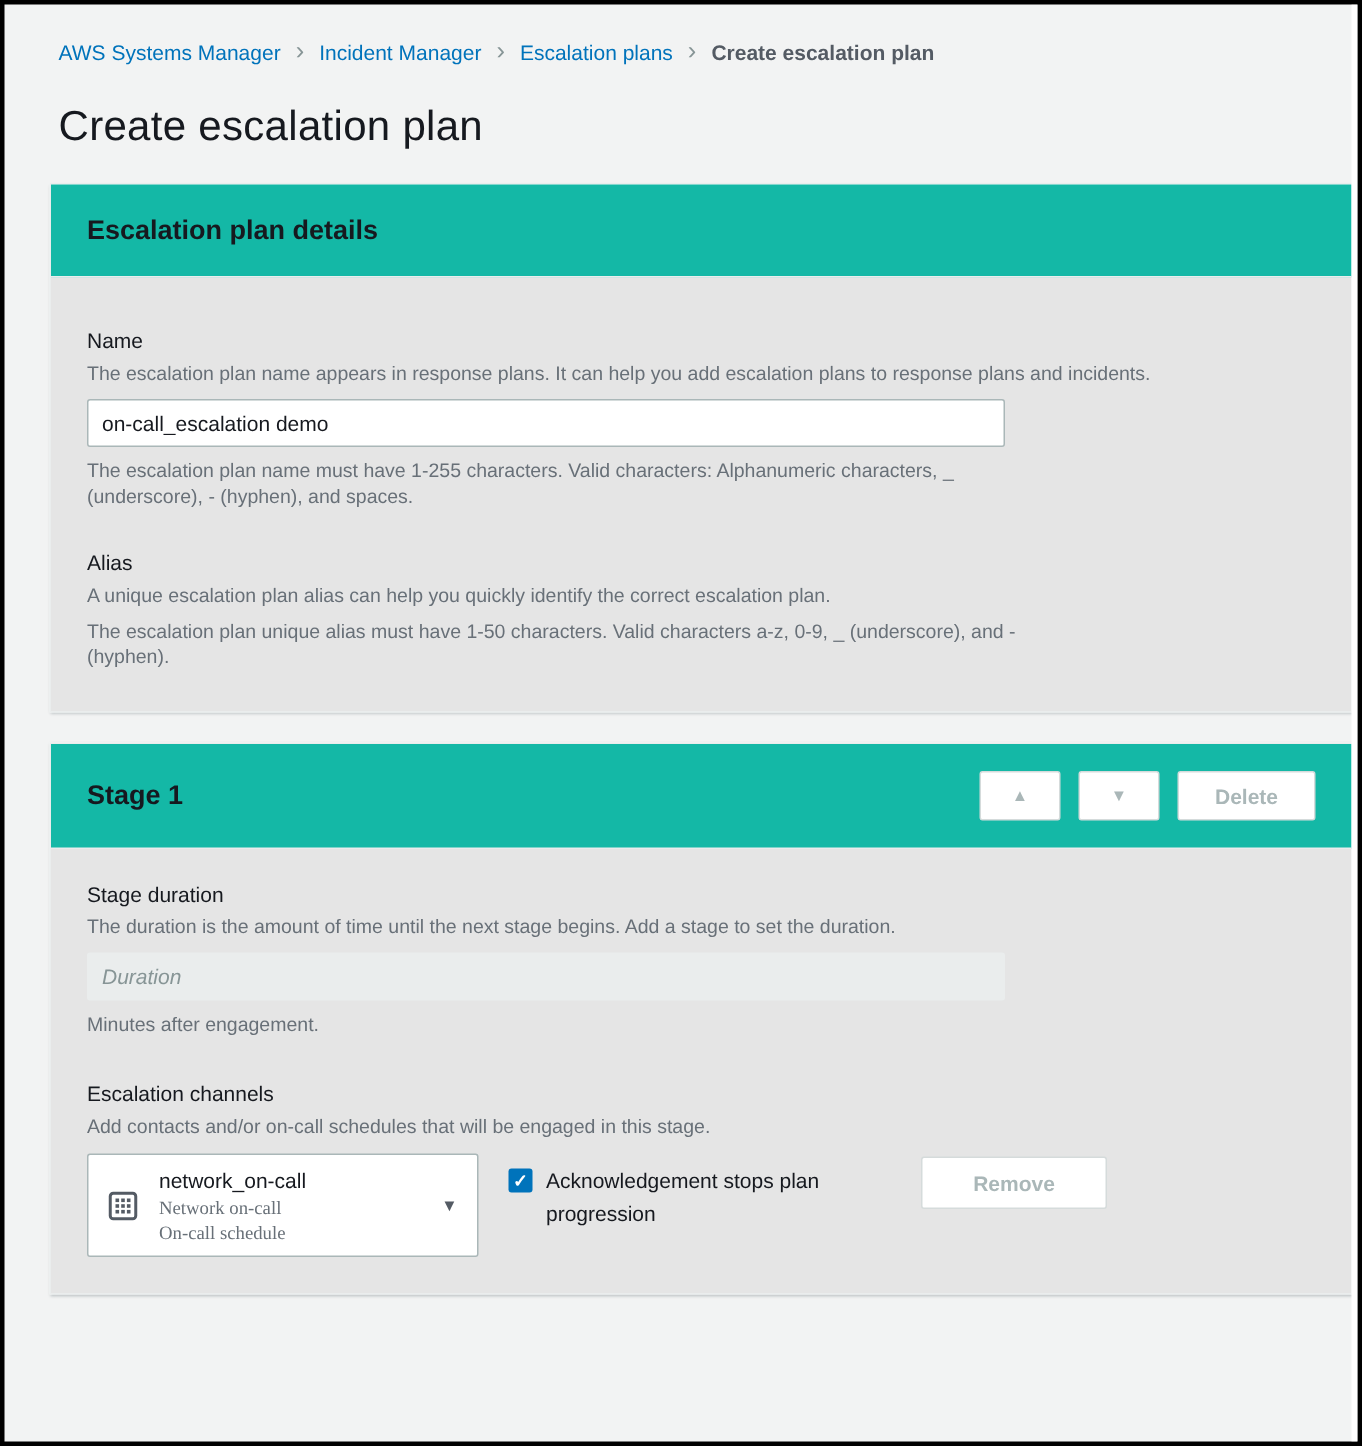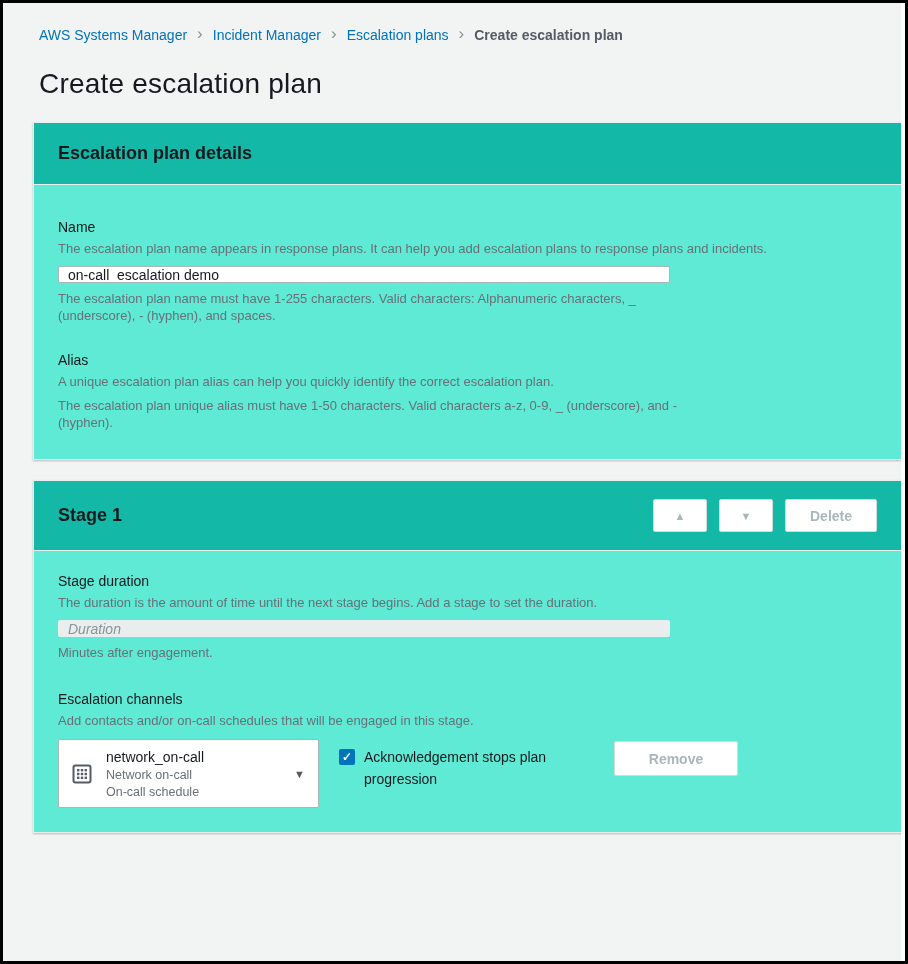--- a/index.html
+++ b/index.html
@@ -34,27 +34,27 @@
     border: 1px solid #eaeded;
     box-shadow: 0 1px 2px 0 rgba(0,28,36,.25);
     border-radius: 0;
   }
   .card-header {
     background: #14b8a6; border-bottom: 1px solid #eaeded;
     padding: 20px 24px;
   }
   .card-header h2 { font-size: 18px; font-weight: 700; color: #16191f; }
   .card-header.row { display: flex; align-items: center; justify-content: space-between; padding: 18px 24px; }
-  .card-body { padding: 24px 24px 28px; background: #5eead4; }
+  .card-body { padding: 24px 24px 28px; background: #e5e5e5; }
 
   
   .field-label { font-size: 14px; color: #16191f; line-height: 20px; }
   .field-desc { font-size: 13px; color: #687078; margin-top: 3px; line-height: 17px; }
   .text-input {
-    display: block; margin-top: 9px; width: 612px; height: 17px;
+    display: block; margin-top: 9px; width: 612px; height: 32px;
     border: 1px solid #aab7b8; border-radius: 2px; background: #fff;
     font-family: "Liberation Sans", sans-serif; font-size: 14px; color: #16191f;
     padding: 0 9px; outline: none;
   }
   .text-input:disabled { background: #eaeded; border-color: #eaeded; color: #879596; }
   .text-input::placeholder { font-style: italic; color: #879596; opacity: 1; }
   .field-constraint { font-size: 13px; color: #687078; margin-top: 7px; line-height: 17px; max-width: 628px; }
   .field-helper { font-size: 13px; color: #687078; margin-top: 7px; line-height: 17px; }
   .field-group { margin-top: 26px; }
   .field-group.first { margin-top: 8px; }
@@ -74,21 +74,21 @@
 
   
   .channel-row { display: flex; align-items: flex-start; margin-top: 10px; }
   .channel-select {
     width: 261px; height: 69px; border: 1px solid #aab7b8; border-radius: 2px;
     background: #fff; display: flex; align-items: center; padding: 0 13px;
     cursor: pointer;
   }
   .channel-texts { margin-left: 14px; }
   .channel-primary { font-size: 14px; color: #16191f; line-height: 18px; }
-  .channel-secondary { font-size: 12.5px; color: #687078; line-height: 16px; margin-top: 1px; }
+  .channel-secondary { font-size: 12.5px; color: #687078; line-height: 16px; margin-top: 1px; font-family: Liberation Serif, serif; }
   .channel-caret { margin-left: auto; color: #545b64; font-size: 11px; }
 
   .ack-group { display: flex; margin-left: 20px; margin-top: 7px; width: 254px; }
   .checkbox {
     width: 16px; height: 16px; min-width: 16px; background: #0073bb; border-radius: 2px;
     color: #fff; font-size: 12px; font-weight: 700; display: flex; align-items: center;
     justify-content: center; margin-top: 3px; cursor: pointer; line-height: 16px;
   }
   .ack-label { font-size: 14px; color: #16191f; line-height: 22px; margin-left: 9px; cursor: pointer; }
 

